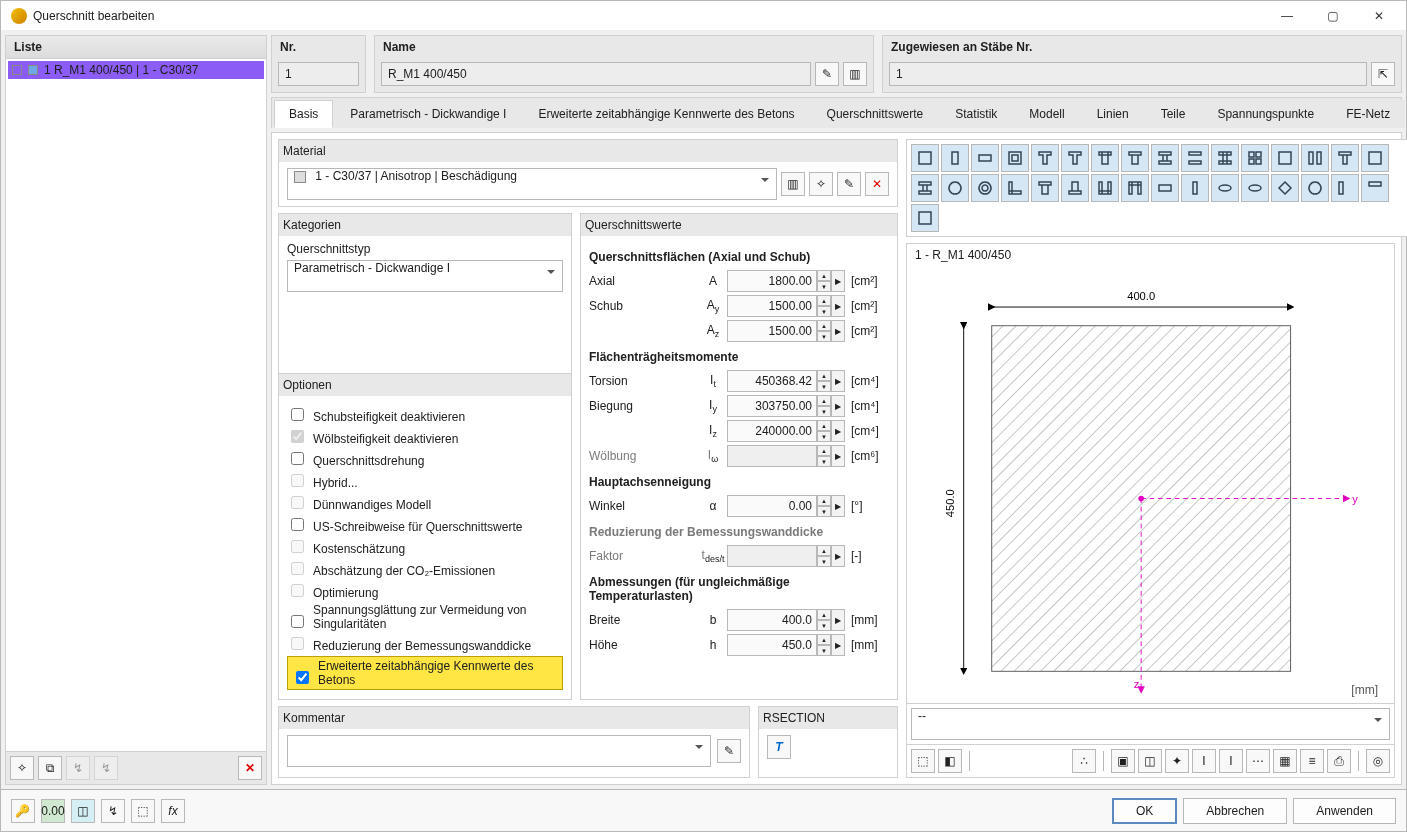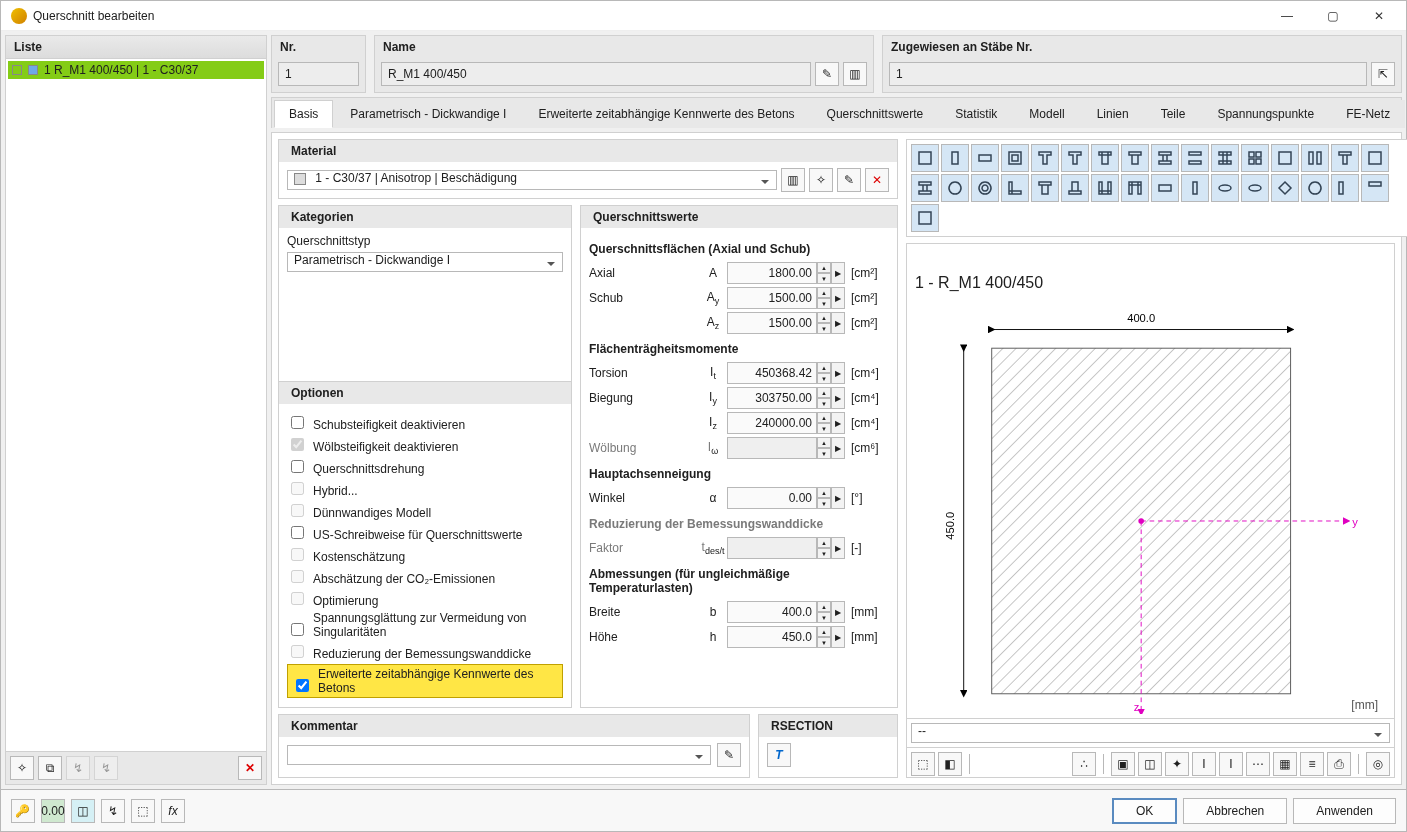--- a/index.html
+++ b/index.html
@@ -19,21 +19,21 @@
 html,body{margin:0;padding:0;height:100%;background:#fff;}
 .window{width:1407px;height:832px;display:flex;flex-direction:column;border:1px solid var(--border);background:#fff;}
 .titlebar{height:30px;display:flex;align-items:center;padding:0 4px;background:#fff;border-bottom:1px solid #eee;}
 .titlebar .icon{width:16px;height:16px;margin:0 6px;background:linear-gradient(135deg,#f0c000,#d08000);border-radius:50%;}
 .titlebar .ttl{flex:1;font-size:12px;}
 .winbtn{width:46px;height:100%;display:flex;align-items:center;justify-content:center;color:#333;}
 .content{flex:1;display:flex;min-height:0;background:var(--bg);padding:4px;gap:4px;}
 .left{width:262px;display:flex;flex-direction:column;background:var(--panel);border:1px solid var(--border-light);}
 .pnl-hd{background:linear-gradient(#eaeaea,#dcdcdc);padding:4px 8px;font-weight:bold;border-bottom:1px solid var(--border-light);}
 .list-body{flex:1;background:#fff;padding:2px;}
-.list-item{display:flex;align-items:center;gap:4px;padding:2px 4px;background:#84cc16;}
+.list-item{display:flex;align-items:center;gap:4px;padding:2px 4px;background:#8b5cf6;}
 .sq{width:10px;height:10px;border:1px solid #888;margin-right:2px;}
 .sq.b{background:#6fa8e8;}
 .left-tb{display:flex;gap:4px;padding:4px;border-top:1px solid var(--border-light);align-items:center;}
 .tbtn{width:24px;height:24px;border:1px solid var(--border);background:#f8f8f8;display:flex;align-items:center;justify-content:center;font-size:12px;cursor:pointer;}
 .right{flex:1;display:flex;flex-direction:column;gap:4px;min-width:0;}
 .hdr-row{display:flex;gap:8px;}
 .hdr-cell{background:var(--panel);border:1px solid var(--border-light);padding:0;display:flex;flex-direction:column;}
 .hdr-cell.nr{width:95px;}
 .hdr-cell.nm{flex:1;}
 .hdr-cell.asg{width:520px;}
@@ -41,24 +41,24 @@
 .hdr-field{display:flex;gap:4px;padding:4px 6px 6px;align-items:center;}
 .txtfield{flex:1;height:24px;border:1px solid var(--border);background:var(--field-ro);padding:0 6px;display:flex;align-items:center;}
 .tabs{display:flex;gap:2px;background:var(--panel);padding:2px 2px 0;border:1px solid var(--border-light);border-bottom:none;align-items:flex-end;}
 .tab{padding:6px 14px;background:var(--panel);border:1px solid transparent;cursor:pointer;white-space:nowrap;}
 .tab.active{background:#fff;border:1px solid var(--border-light);border-bottom:1px solid #fff;font-weight:normal;}
 .workarea{flex:1;display:flex;gap:8px;min-height:0;background:#fff;border:1px solid var(--border-light);padding:6px;}
 .col{display:flex;flex-direction:column;gap:6px;}
 .col.mat{width:620px;}
 .col.props{flex:1;min-width:0;}
 .panel{border:1px solid var(--border-light);background:#fff;display:flex;flex-direction:column;}
-.panel-h{background:var(--panel);padding:4px 12px;font-weight:bold;}
+.panel-h{background:var(--panel);padding:4px 4px;font-weight:normal;}
 .panel-b{padding:6px 8px;flex:1;overflow:auto;}
 .row{display:flex;align-items:center;gap:6px;margin-bottom:4px;}
-select,.combo{height:20px;border:1px solid var(--border);background:#fff;padding:0 20px 0 6px;appearance:none;width:100%;position:relative;}
+select,.combo{height:32px;border:1px solid var(--border);background:#fff;padding:0 20px 0 6px;appearance:none;width:100%;position:relative;}
 .combo::after{content:"";position:absolute;right:7px;top:9px;border:4px solid transparent;border-top-color:#555;}
 .mat-row{display:flex;gap:4px;align-items:center;}
 .mat-sel{flex:1;position:relative;}
 .mat-sw{width:12px;height:12px;border:1px solid #888;background:#ddd;display:inline-block;margin-right:6px;vertical-align:middle;}
 .subhdr{font-weight:bold;margin:8px 0 6px;}
 .prow{display:flex;align-items:center;margin-bottom:3px;}
 .plabel{width:110px;}
 .psym{width:28px;text-align:center;}
 .pval{width:90px;height:22px;border:1px solid var(--border);background:#fafafa;text-align:right;padding:0 4px;display:flex;align-items:center;justify-content:flex-end;}
 .pval.ro{background:#efefef;color:var(--text-mute);}
@@ -67,21 +67,21 @@
 .arrow{width:14px;height:22px;border:1px solid var(--border);background:#f3f3f3;display:flex;align-items:center;justify-content:center;font-size:8px;}
 .punit{width:44px;padding-left:6px;}
 .chk{display:flex;align-items:flex-end;gap:6px;margin:3px 0;}
 .chk input{width:13px;height:13px;}
 .chk.disabled{color:var(--text-mute);}
 .chk.hl{background:var(--highlight);border:1px solid #c0a000;padding:2px 4px;}
 .shape-grid{display:flex;flex-wrap:wrap;gap:2px;padding:4px;background:#fff;border:1px solid var(--border-light);width:505px;}
 .shape{width:28px;height:28px;border:1px solid var(--border);background:var(--blue-sel);display:flex;align-items:center;justify-content:center;cursor:pointer;}
 .shape svg{width:18px;height:18px;stroke:#345;fill:none;stroke-width:1.5;}
 .preview{flex:1;border:1px solid var(--border-light);background:#fff;display:flex;flex-direction:column;min-height:0;}
-.preview-title{padding:4px 8px;font-size:16px;margin-top:26px;}
+.preview-title{padding:4px 8px;font-size:12px;}
 .preview-canvas{flex:1;position:relative;background:#fff;margin:4px 10px;}
 .pv-toolbar{display:flex;gap:3px;padding:4px;border-top:1px solid var(--border-light);align-items:center;}
 .pv-toolbar .sep{width:1px;height:20px;background:var(--border);margin:0 4px;}
 .footer{height:42px;border-top:1px solid var(--border);display:flex;align-items:center;padding:0 10px;gap:6px;background:#f8f8f8;}
 .footer .spacer{flex:1;}
 .btn{height:26px;padding:0 22px;border:1px solid var(--border);background:#fdfdfd;cursor:pointer;}
 .btn.primary{border:2px solid var(--blue-dark);}
 .two-col{display:flex;gap:8px;flex:1;min-height:0;}
 .two-col>.panel{flex:1;min-height:0;}
 .kommentar-row{display:flex;gap:8px;}

